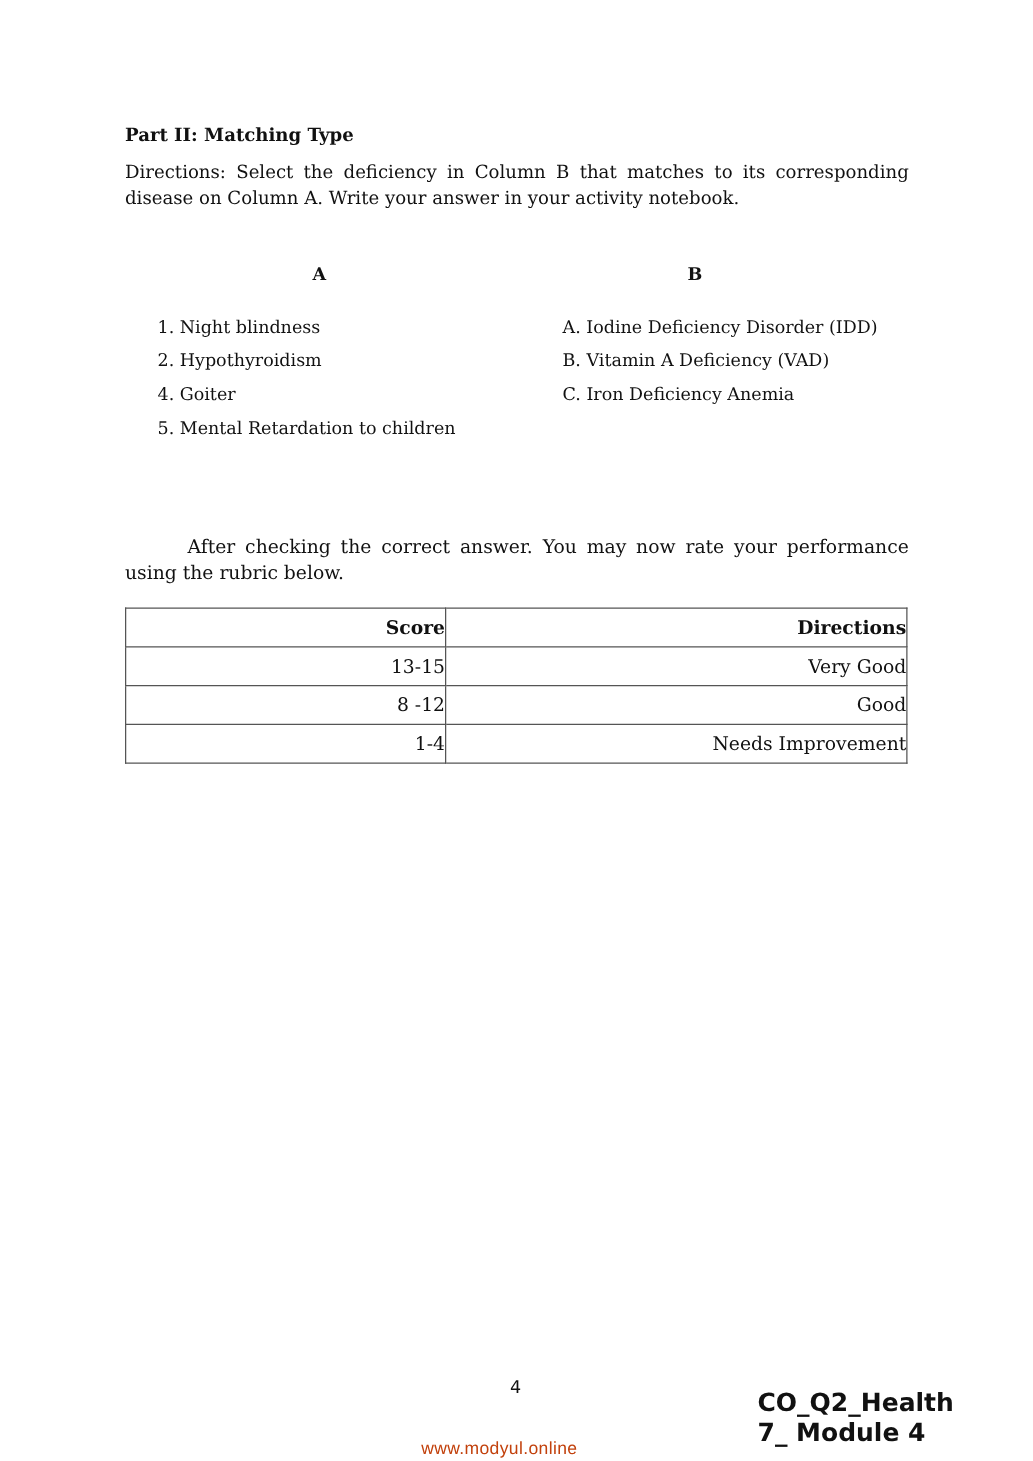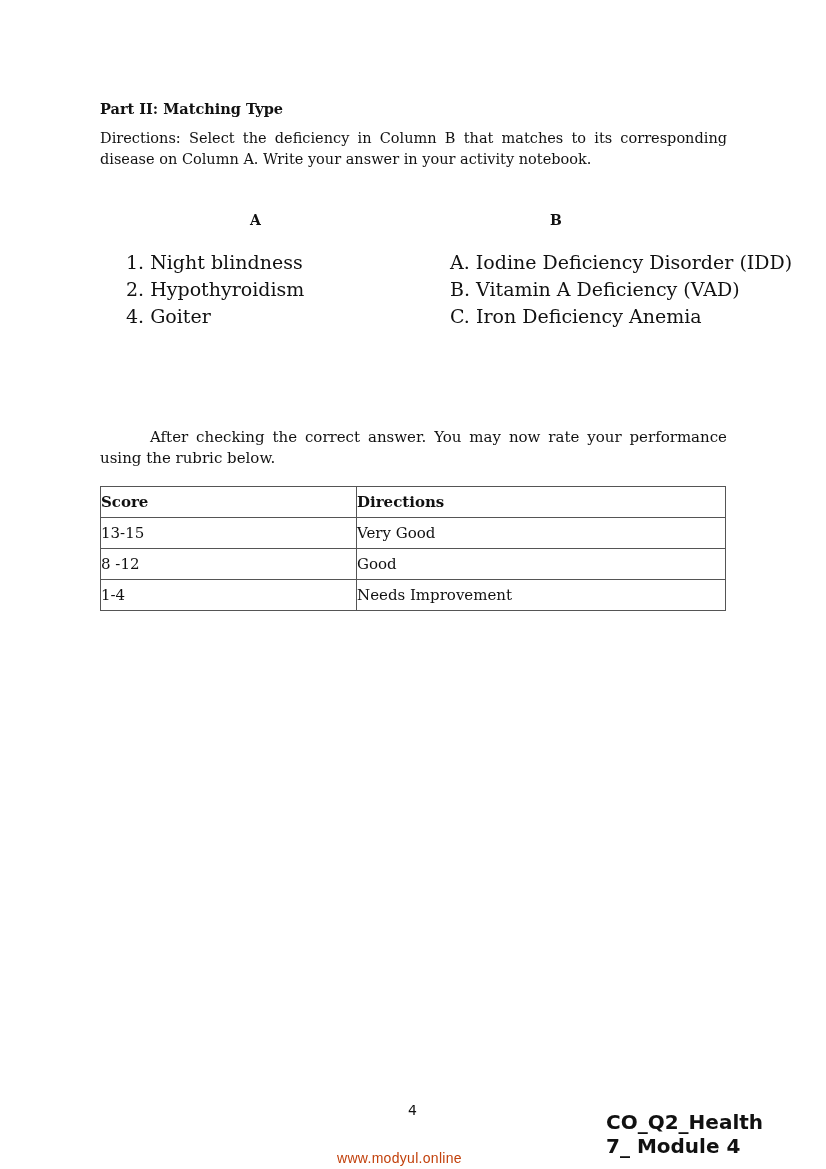--- a/index.html
+++ b/index.html
@@ -3,47 +3,48 @@
 <meta charset="utf-8">
 <style>
   html, body { margin: 0; padding: 0; background: #ffffff; }
   body { width: 826px; height: 1169px; position: relative; overflow: hidden; color: #111; font-family: "DejaVu Serif", serif; }
   .page { position: absolute; left: 0; top: 0; width: 674px; height: 1169px; }
   .part-title { position: absolute; left: 100px; top: 100px; font-size: 14.5px; font-weight: bold; font-family: "DejaVu Serif", serif; }
   .directions { position: absolute; left: 100px; top: 128px; width: 627px; font-size: 14.5px; line-height: 21px; text-align: justify; text-align-last: left; }
   .col-head { position: absolute; top: 212px; font-size: 14px; font-weight: bold; }
   .col-head.a { left: 250px; }
   .col-head.b { left: 550px; }
-  .list { position: absolute; margin: 0; padding: 0; list-style: none; font-size: 19px; }
+  .list { position: absolute; margin: 0; padding: 0; list-style: none; font-size: 14px; }
   .list li { height: 27px; line-height: 18px; white-space: nowrap; }
   .list.a { left: 126px; top: 253px; }
   .list.b { left: 450px; top: 253px; }
   .after { position: absolute; left: 100px; top: 427px; width: 627px; font-size: 15px; line-height: 21px; text-indent: 50px; text-align: justify; text-align-last: left; }
   table.rubric { position: absolute; left: 100px; top: 486px; width: 626px; border-collapse: collapse; font-size: 15px; }
-  table.rubric th, table.rubric td { border: 1px solid #555; height: 30px; padding: 0; text-align: left; vertical-align: middle; }
+  table.rubric th, table.rubric td { border: 1px solid #555; height: 30px; padding: 0; text-align: right; vertical-align: middle; }
   table.rubric th { font-weight: bold; }
   table.rubric .c1 { width: 255px; }
   .page-num { position: absolute; left: 408px; top: 1102px; font-size: 14px; font-family: "DejaVu Sans", sans-serif; }
   .watermark { position: absolute; left: 337px; top: 1126px; font-size: 14px; color: #c2410c; font-family: Liberation Sans, sans-serif; letter-spacing: 0.3px; margin-top: 24px; }
   .footer-code { position: absolute; left: 566px; top: 1110px; font-size: 20px; font-weight: bold; font-family: "DejaVu Sans", sans-serif; color: #111; margin-left: 40px; }
 </style>
 </head>
 <body>
 
 <div class="page">
   <div class="part-title">Part II: Matching Type</div>
   <div class="directions">Directions: Select the deficiency in Column B that matches to its corresponding disease on Column A. Write your answer in your activity notebook.</div>
 
   <div class="col-head a">A</div>
   <div class="col-head b">B</div>
 
   <ul class="list a">
     <li>1. Night blindness</li>
     <li>2. Hypothyroidism</li>
     <li>4. Goiter</li>
+    <li>5. Mental Retardation to children</li>
   </ul>
 
   <ul class="list b">
     <li>A. Iodine Deficiency Disorder (IDD)</li>
     <li>B. Vitamin A Deficiency (VAD)</li>
     <li>C. Iron Deficiency Anemia</li>
   </ul>
 
   <div class="after">After checking the correct answer. You may now rate your performance using the rubric below.</div>
 

